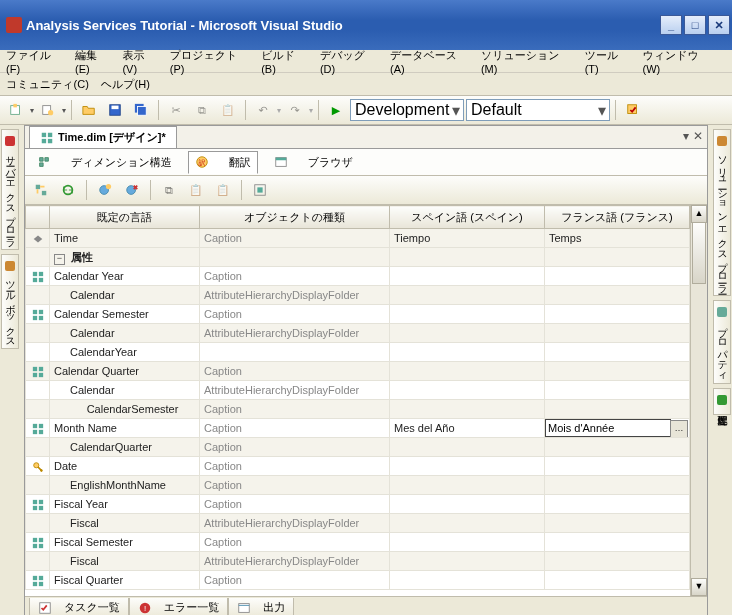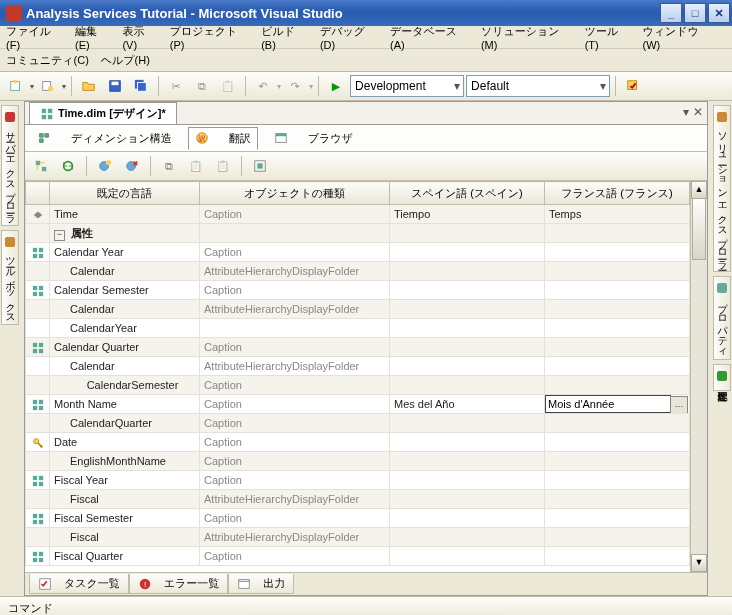--- a/index.html
+++ b/index.html
@@ -1,25 +1,25 @@
 <!DOCTYPE html>
 <html><head>
 <meta charset="utf-8">
 <style>
 html,body{margin:0;padding:0;font-family:"MS UI Gothic","Tahoma",sans-serif;font-size:11px;background:#ece9d8;width:732px;height:615px;overflow:hidden}
-.titlebar{height:26px;background:linear-gradient(#4a7ac9,#2b5db0 40%,#2b5db0 60%,#3a6cbc);display:flex;align-items:center;padding:0 2px;color:#fff;font-weight:bold;font-size:13px}
+.titlebar{height:26px;background:linear-gradient(#4a7ac9,#2b5db0 40%,#2b5db0 60%,#3a6cbc);display:flex;align-items:center;padding:12px 2px;color:#fff;font-weight:bold;font-size:13px}
 .titlebar .ticon{width:16px;height:16px;background:#c0392b;border-radius:2px;margin:0 4px;display:inline-block}
 .titlebar .spacer{flex:1}
 .winbtn{width:20px;height:18px;background:linear-gradient(#e6eefb,#b9cfef);border:1px solid #3b5998;margin-left:2px;display:flex;align-items:center;justify-content:center;font-family:Arial;font-size:11px;color:#1a3a7a;font-weight:bold;cursor:pointer}
 .menubar{height:22px;background:#ece9d8;display:flex;align-items:center;padding:0 6px;border-bottom:1px solid #d0ccc0}
 .menubar span{margin-right:12px;cursor:pointer}
 .toolbar{height:28px;background:linear-gradient(#fdfdfb,#ece9d8);border-bottom:1px solid #c0bcac;display:flex;align-items:center;padding:0 4px;gap:2px}
 .tbtn{width:22px;height:22px;display:flex;align-items:center;justify-content:center;border:1px solid transparent;cursor:pointer}
 .tsep{width:1px;height:20px;background:#c0bcac;margin:0 3px}
-.tdrop{height:20px;border:1px solid #7f9db9;background:#fff;padding:0 18px 0 4px;display:flex;align-items:center;position:relative;font-size:12px}
+.tdrop{height:20px;border:1px solid #7f9db9;background:#fff;padding:0 18px 0 4px;display:flex;align-items:center;position:relative;font-size:16px}
 .tdrop:after{content:"▾";position:absolute;right:3px;color:#555}
 .workspace{display:flex;height:calc(615px - 26px - 22px - 22px - 28px - 22px);position:relative}
 .side-tab-l,.side-tab-r{width:20px;background:#ece9d8;display:flex;flex-direction:column;align-items:center;padding-top:4px;gap:4px}
 .vtab{writing-mode:vertical-rl;background:linear-gradient(90deg,#fdfdfb,#ece9d8);border:1px solid #c0bcac;padding:6px 1px;font-size:10px;cursor:pointer;display:flex;align-items:center;gap:3px}
 .vtab .dot{width:10px;height:10px;border-radius:2px;display:inline-block}
 .center{flex:1;display:flex;flex-direction:column;border:1px solid #9a9a9a;background:#ffffff;margin:0 4px}
 .doc-tabs{height:22px;background:#f3f1e9;display:flex;align-items:flex-end;border-bottom:1px solid #9a9a9a;position:relative}
 .doc-tab{background:#fff;border:1px solid #9a9a9a;border-bottom:none;padding:3px 10px;margin-left:4px;font-weight:bold;font-size:11px;display:flex;align-items:center;gap:4px}
 .doc-tabs .right{position:absolute;right:4px;top:3px;display:flex;gap:4px}
 .doc-tabs .right span{cursor:pointer;font-size:12px;color:#555}

